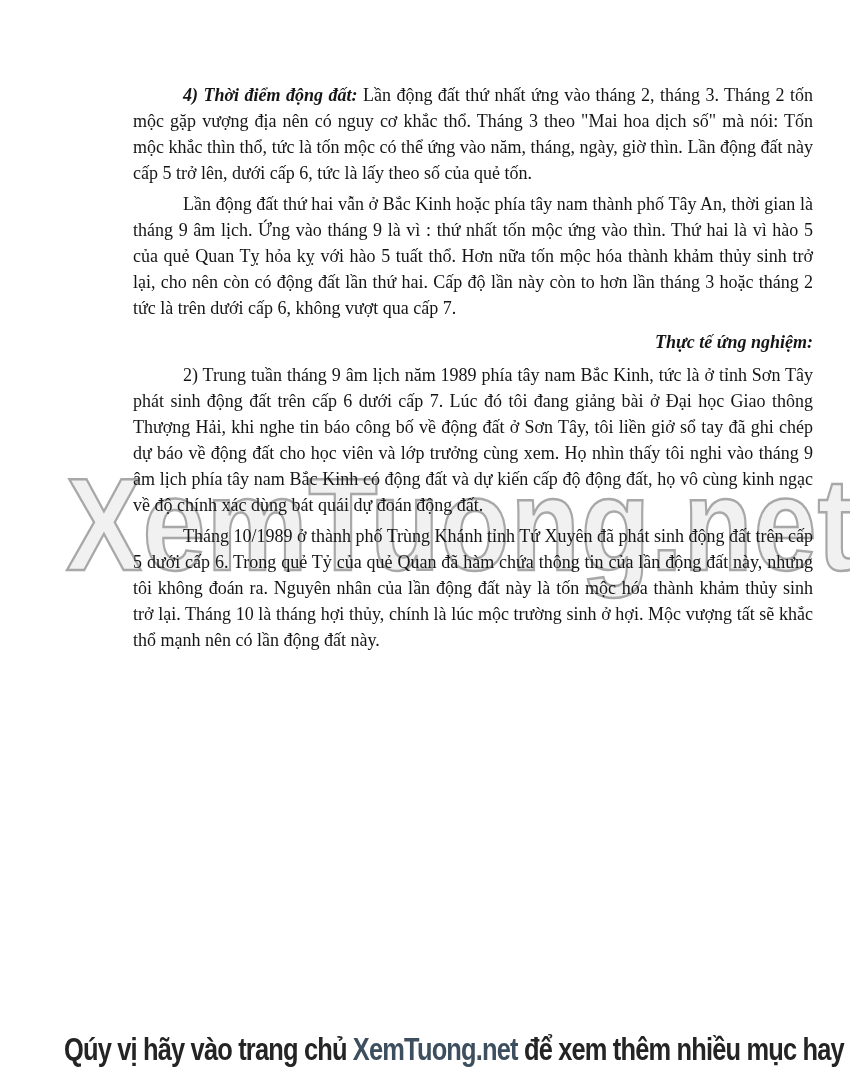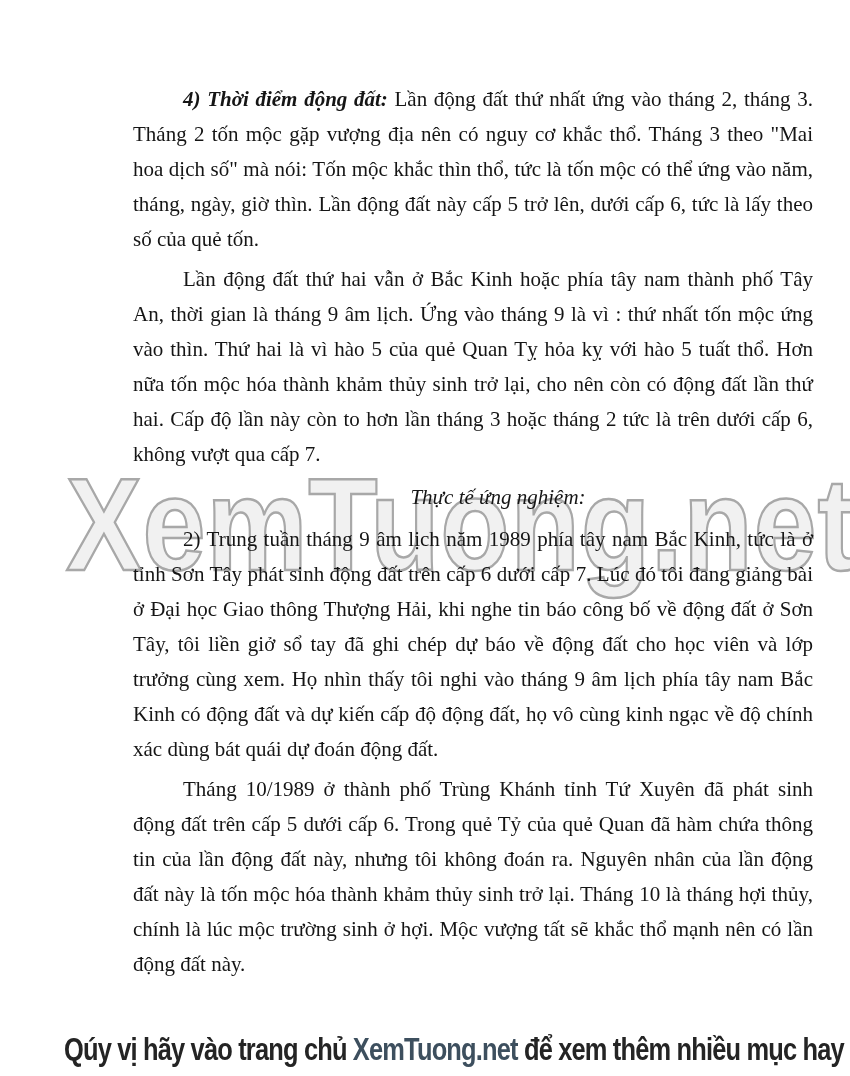--- a/index.html
+++ b/index.html
@@ -36,33 +36,33 @@
   .text-block {
     position: absolute;
     left: 133px;
     top: 82px;
     width: 680px;
     z-index: 1;
     color: #151515;
   }
   .para {
     margin: 0 0 5px 0;
-    font-size: 21px;
-    line-height: 35px;
+    font-size: 18px;
+    line-height: 26px;
     text-align: justify;
     text-indent: 50px;
   }
   .para .lead {
     font-style: italic;
     font-weight: 700;
   }
   .para.heading {
     font-style: italic;
-    font-weight: 400;
-    text-align: center;
+    font-weight: 700;
+    text-align: right;
     margin: 8px 0 7px 0;
   }
   .footer {
     position: absolute;
     left: 64px;
     top: 1032px;
     z-index: 1;
     font-family: "Liberation Sans", sans-serif;
     font-size: 31px;
     font-weight: 600;

